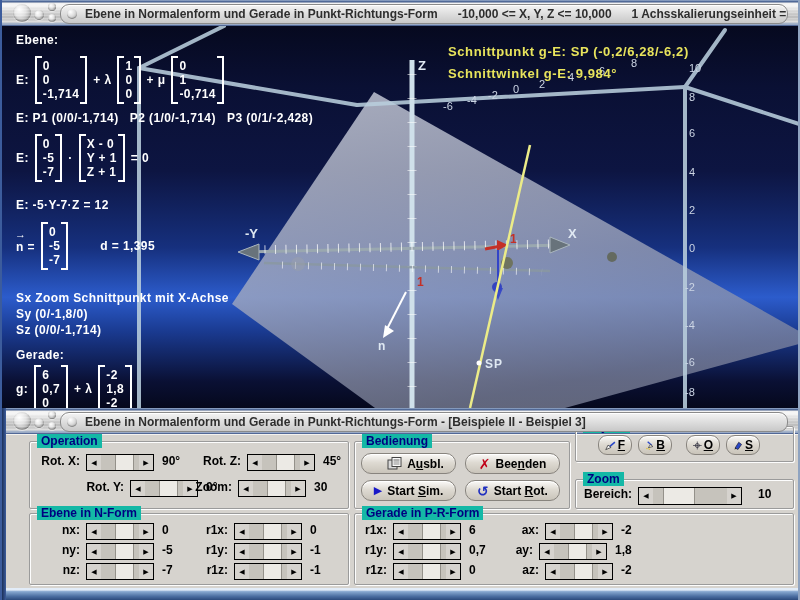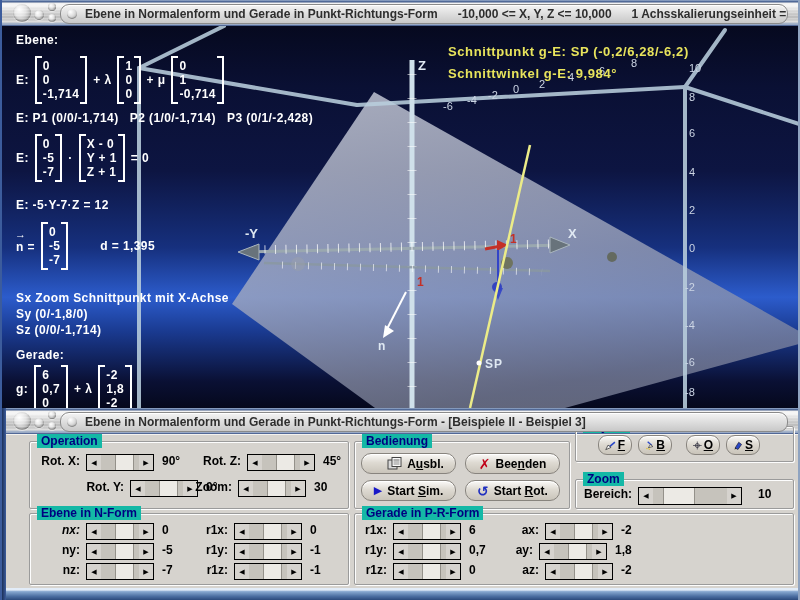--- a/index.html
+++ b/index.html
@@ -394,21 +394,21 @@
           </span>
           <span class="sparr">▶</span>
         </span>
       <span class="spvalue" style="margin-left:16px;">10</span>
     </div>
   </div>
 
   <div class="gbox" style="left:27px;top:513px;width:318px;height:70px;">
     <span class="gtitle">Ebene in N-Form</span>
     <div class="spinrow" style="left:24px;top:9px;">
-      <span class="splabel" style="width:26px;font-style:italic;">nx:</span>
+      <span class="splabel" style="width:26px;">nx:</span>
       <span class="spin">
           <span class="sparr">◀</span>
           <span class="sptrack">
             <span class="spthumb"></span>
           </span>
           <span class="sparr">▶</span>
         </span>
       <span class="spvalue">0</span>
     </div>
     <div class="spinrow" style="left:24px;top:29px;">

